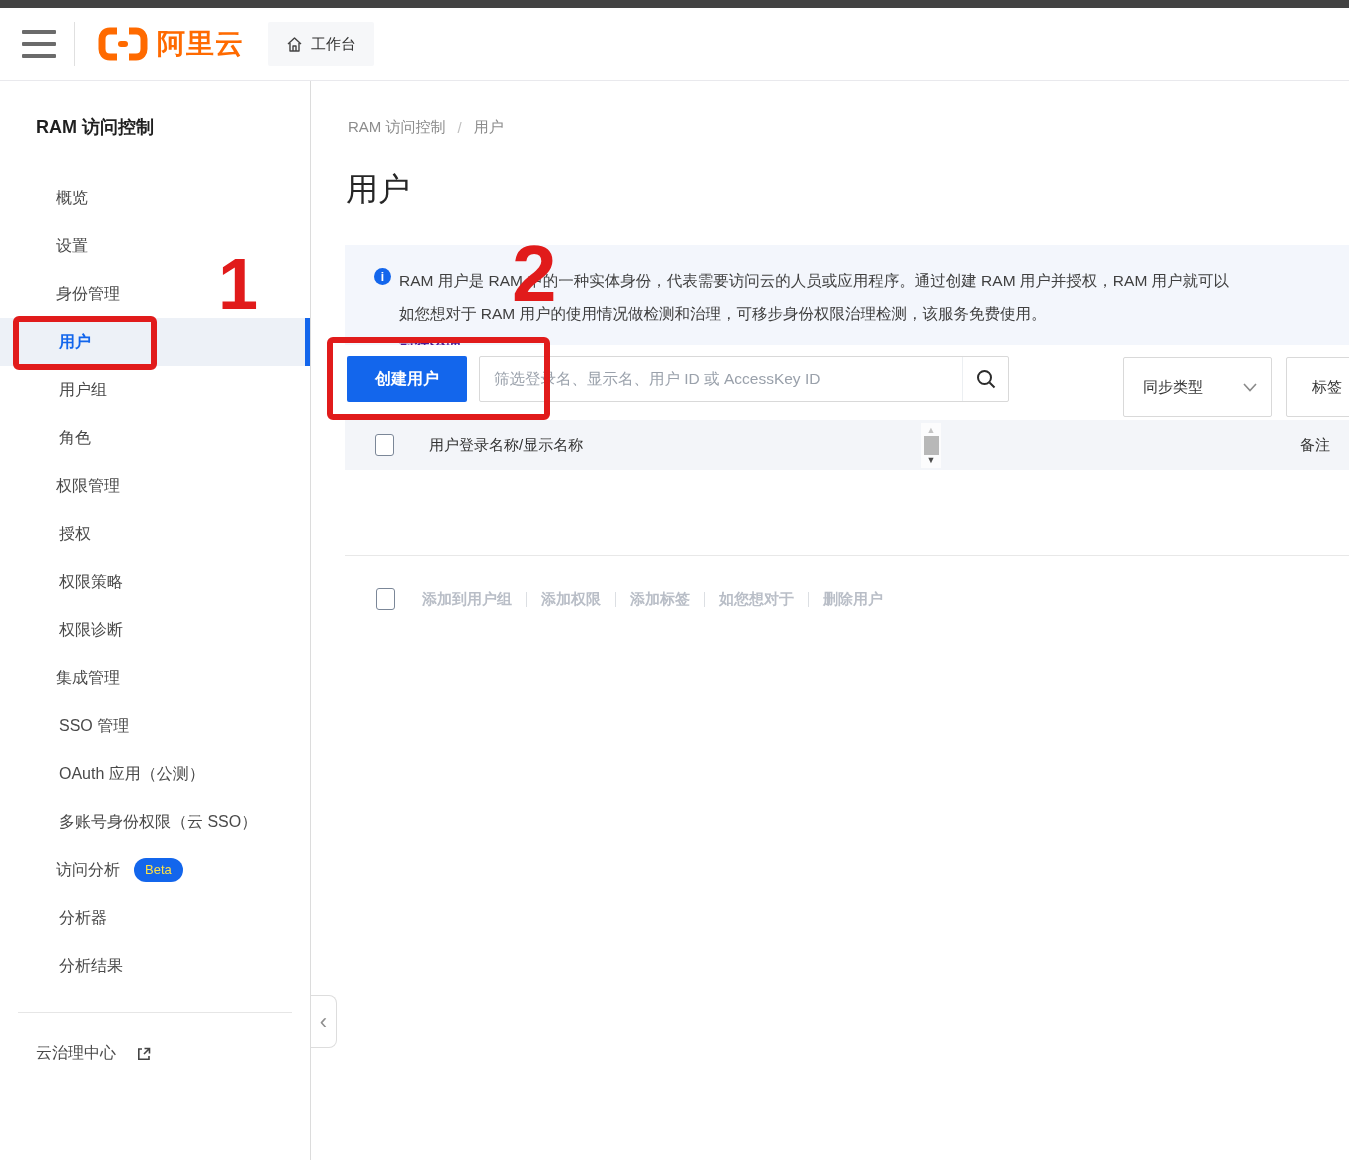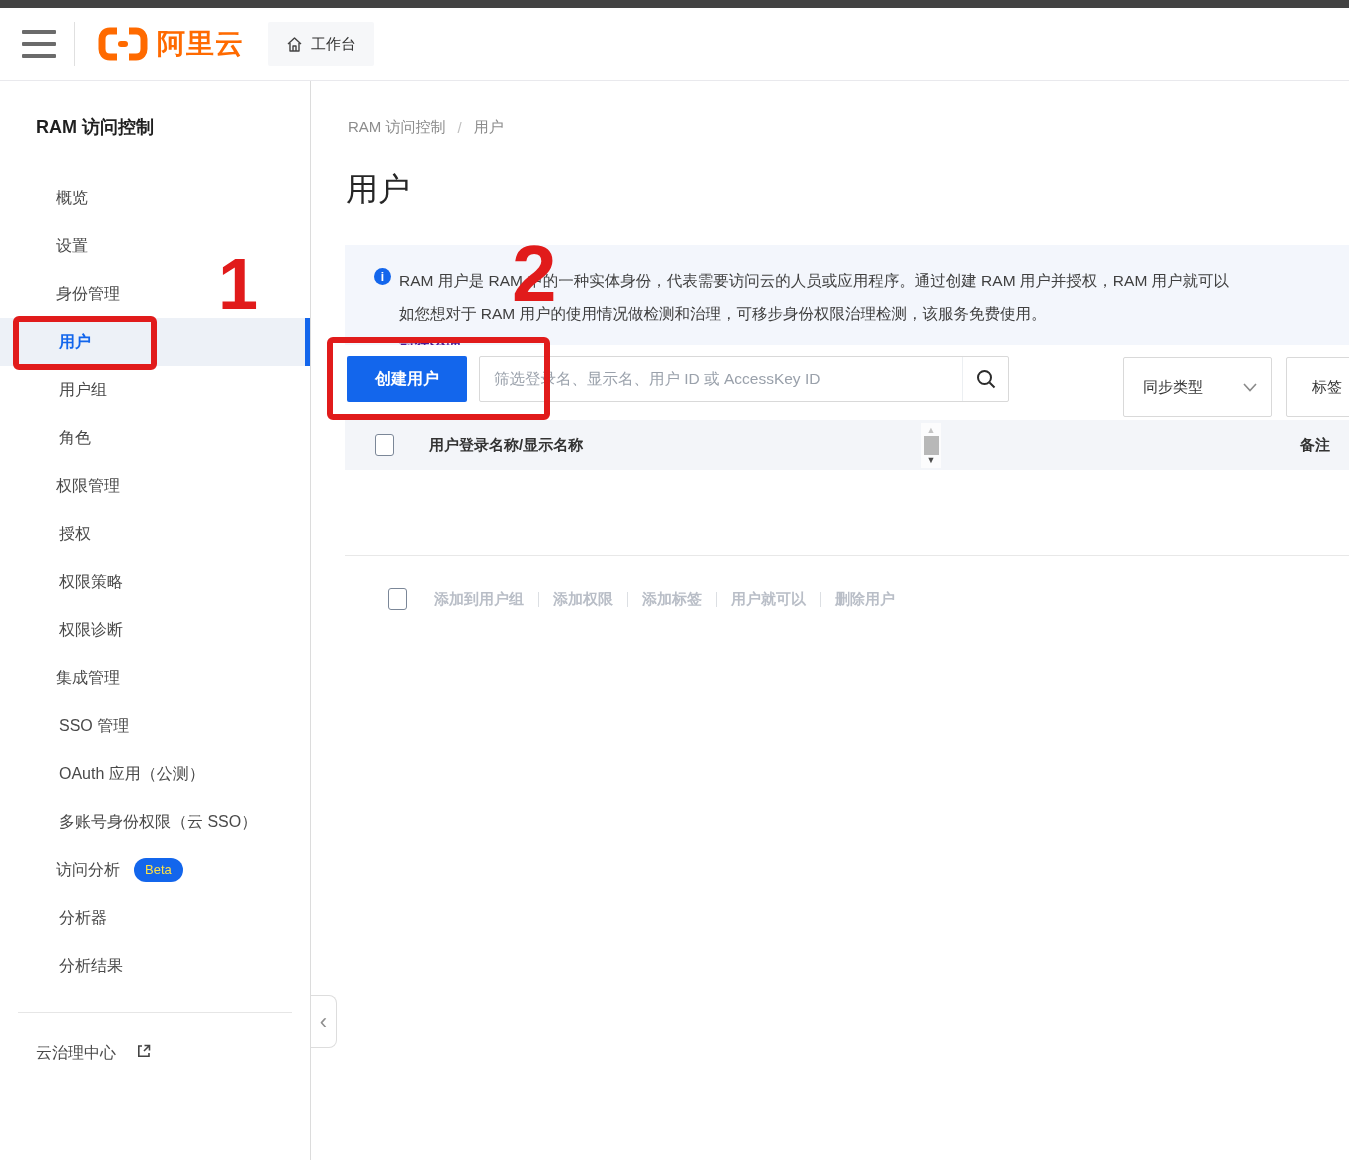--- a/index.html
+++ b/index.html
@@ -28,21 +28,21 @@
   nav { margin-top:35px; }
   .side-item { position:relative; height:48px; display:flex; align-items:center; font-size:16px;
                color:#4a4a4a; cursor:pointer; }
   .side-item.lvl0 { padding-left:56px; }
   .side-item.lvl1 { padding-left:59px; }
   .side-item.selected { background:#edf1f7; color:#1366ec; font-weight:700; }
   .side-item.selected::after { content:""; position:absolute; right:0; top:0; bottom:0; width:5px; background:#1366ec; }
   .beta-badge { margin-left:14px; background:#1366ec; color:#fde047; font-size:13px; font-weight:400;
                 padding:3px 11px; border-radius:12px; line-height:1.4; }
   .side-divider { margin:22px 18px 0 18px; border-top:1px solid #e6e6e6; }
-  .side-footer { margin:30px 0 4px 36px; font-size:16px; color:#4a4a4a; display:flex; 
+  .side-footer { margin:30px 0 4px 36px; font-size:16px; color:#4a4a4a; display:flex; align-items:center;
                  gap:20px; cursor:pointer; }
   .collapse-handle { position:absolute; left:311px; top:995px; width:26px; height:53px; background:#fff;
                      border:1px solid #ddd; border-left:none; border-radius:0 8px 8px 0;
                      display:flex; align-items:center; justify-content:center; color:#8f8f8f;
                      font-size:22px; cursor:pointer; z-index:3; }
 
   
   .breadcrumb { position:absolute; left:348px; top:118px; font-size:15px; color:#8c8c8c;
                 display:flex; gap:12px; align-items:center; }
   .breadcrumb .crumb { cursor:pointer; }
@@ -69,34 +69,34 @@
   .search-box input::placeholder { color:#9aa1ab; }
   .search-btn { width:46px; height:100%; border-left:1px solid #eceff2; display:flex; align-items:center;
                 justify-content:center; cursor:pointer; }
   .dropdown { position:absolute; top:357px; height:60px; background:#fff; border:1px solid #d9d9d9;
               border-radius:2px; display:flex; align-items:center; font-size:15px; color:#333;
               cursor:pointer; }
   .dd-sync { left:1123px; width:149px; padding:0 14px 0 19px; justify-content:space-between; }
   .dd-tag { left:1286px; width:110px; padding-left:25px; }
 
   .thead { position:absolute; left:345px; top:420px; width:1004px; height:50px; background:#f3f5f9;
-           display:flex; align-items:center; padding:0 19px 0 30px; font-size:15px; color:#333;font-weight:bold; }
+           display:flex; align-items:center; padding:0 19px 0 30px; font-size:15px; color:#333; }
   .checkbox { width:19px; height:22px; background:#fff; border:1.5px solid #7b8798; border-radius:3px;
               cursor:pointer; flex:0 0 auto; }
   .thead .col-main { margin-left:35px; }
   .thead .col-remark { margin-left:auto;text-align:right; }
   .scrollwidget { position:absolute; left:921px; top:423px; width:20px; height:45px; background:#fcfcfd;
                   display:flex; flex-direction:column; align-items:center; justify-content:center;
                   gap:1px; z-index:2; cursor:pointer; }
   .scrollwidget .tri-up { font-size:9px; color:#c3c3c3; line-height:1; }
   .scrollwidget .thumb { width:15px; height:19px; background:#b8b8b8; }
   .scrollwidget .tri-down { font-size:9px; color:#4c4c4c; line-height:1; }
   .table-bottom { position:absolute; left:345px; top:555px; width:1004px; border-top:1px solid #e8e8e8; }
 
-  .batch-row { position:absolute; left:376px; top:584px; height:30px; display:flex; align-items:center;margin-left:12px; }
+  .batch-row { position:absolute; left:376px; top:584px; height:30px; display:flex; align-items:center; }
   .batch-row .checkbox { margin-right:27px; }
   .batch-action { font-size:15px; font-weight:700; color:#b9bec7; cursor:default; }
   .batch-sep { width:1px; height:15px; background:#dcdfe3; margin:0 14px; }
 
   
   .ann { position:absolute; z-index:10; pointer-events:none; }
   .ann-rect { border:6px solid #e11b1b; border-radius:6px; }
   .ann-digit { color:#e11b1b; font-weight:800; line-height:1; font-family:"Liberation Sans",sans-serif; }
   #ann-rect-1 { left:13px; top:316px; width:144px; height:54px; }
   #ann-digit-1 { left:218px; top:248px; font-size:72px; }
@@ -262,21 +262,21 @@
   <div class="table-bottom"></div>
 
   <div class="batch-row">
     <div class="checkbox"></div>
     <span class="batch-action">添加到用户组</span>
     <span class="batch-sep"></span>
     <span class="batch-action">添加权限</span>
     <span class="batch-sep"></span>
     <span class="batch-action">添加标签</span>
     <span class="batch-sep"></span>
-    <span class="batch-action">用户就可以</span>
+    <span class="batch-action">如您想对于</span>
     <span class="batch-sep"></span>
     <span class="batch-action">删除用户</span>
   </div>
 
   <div class="ann ann-rect" id="ann-rect-1"></div>
   <div class="ann ann-digit" id="ann-digit-1">1</div>
   <div class="ann ann-rect" id="ann-rect-2"></div>
   <div class="ann ann-digit" id="ann-digit-2">2</div>
 
 </div>

